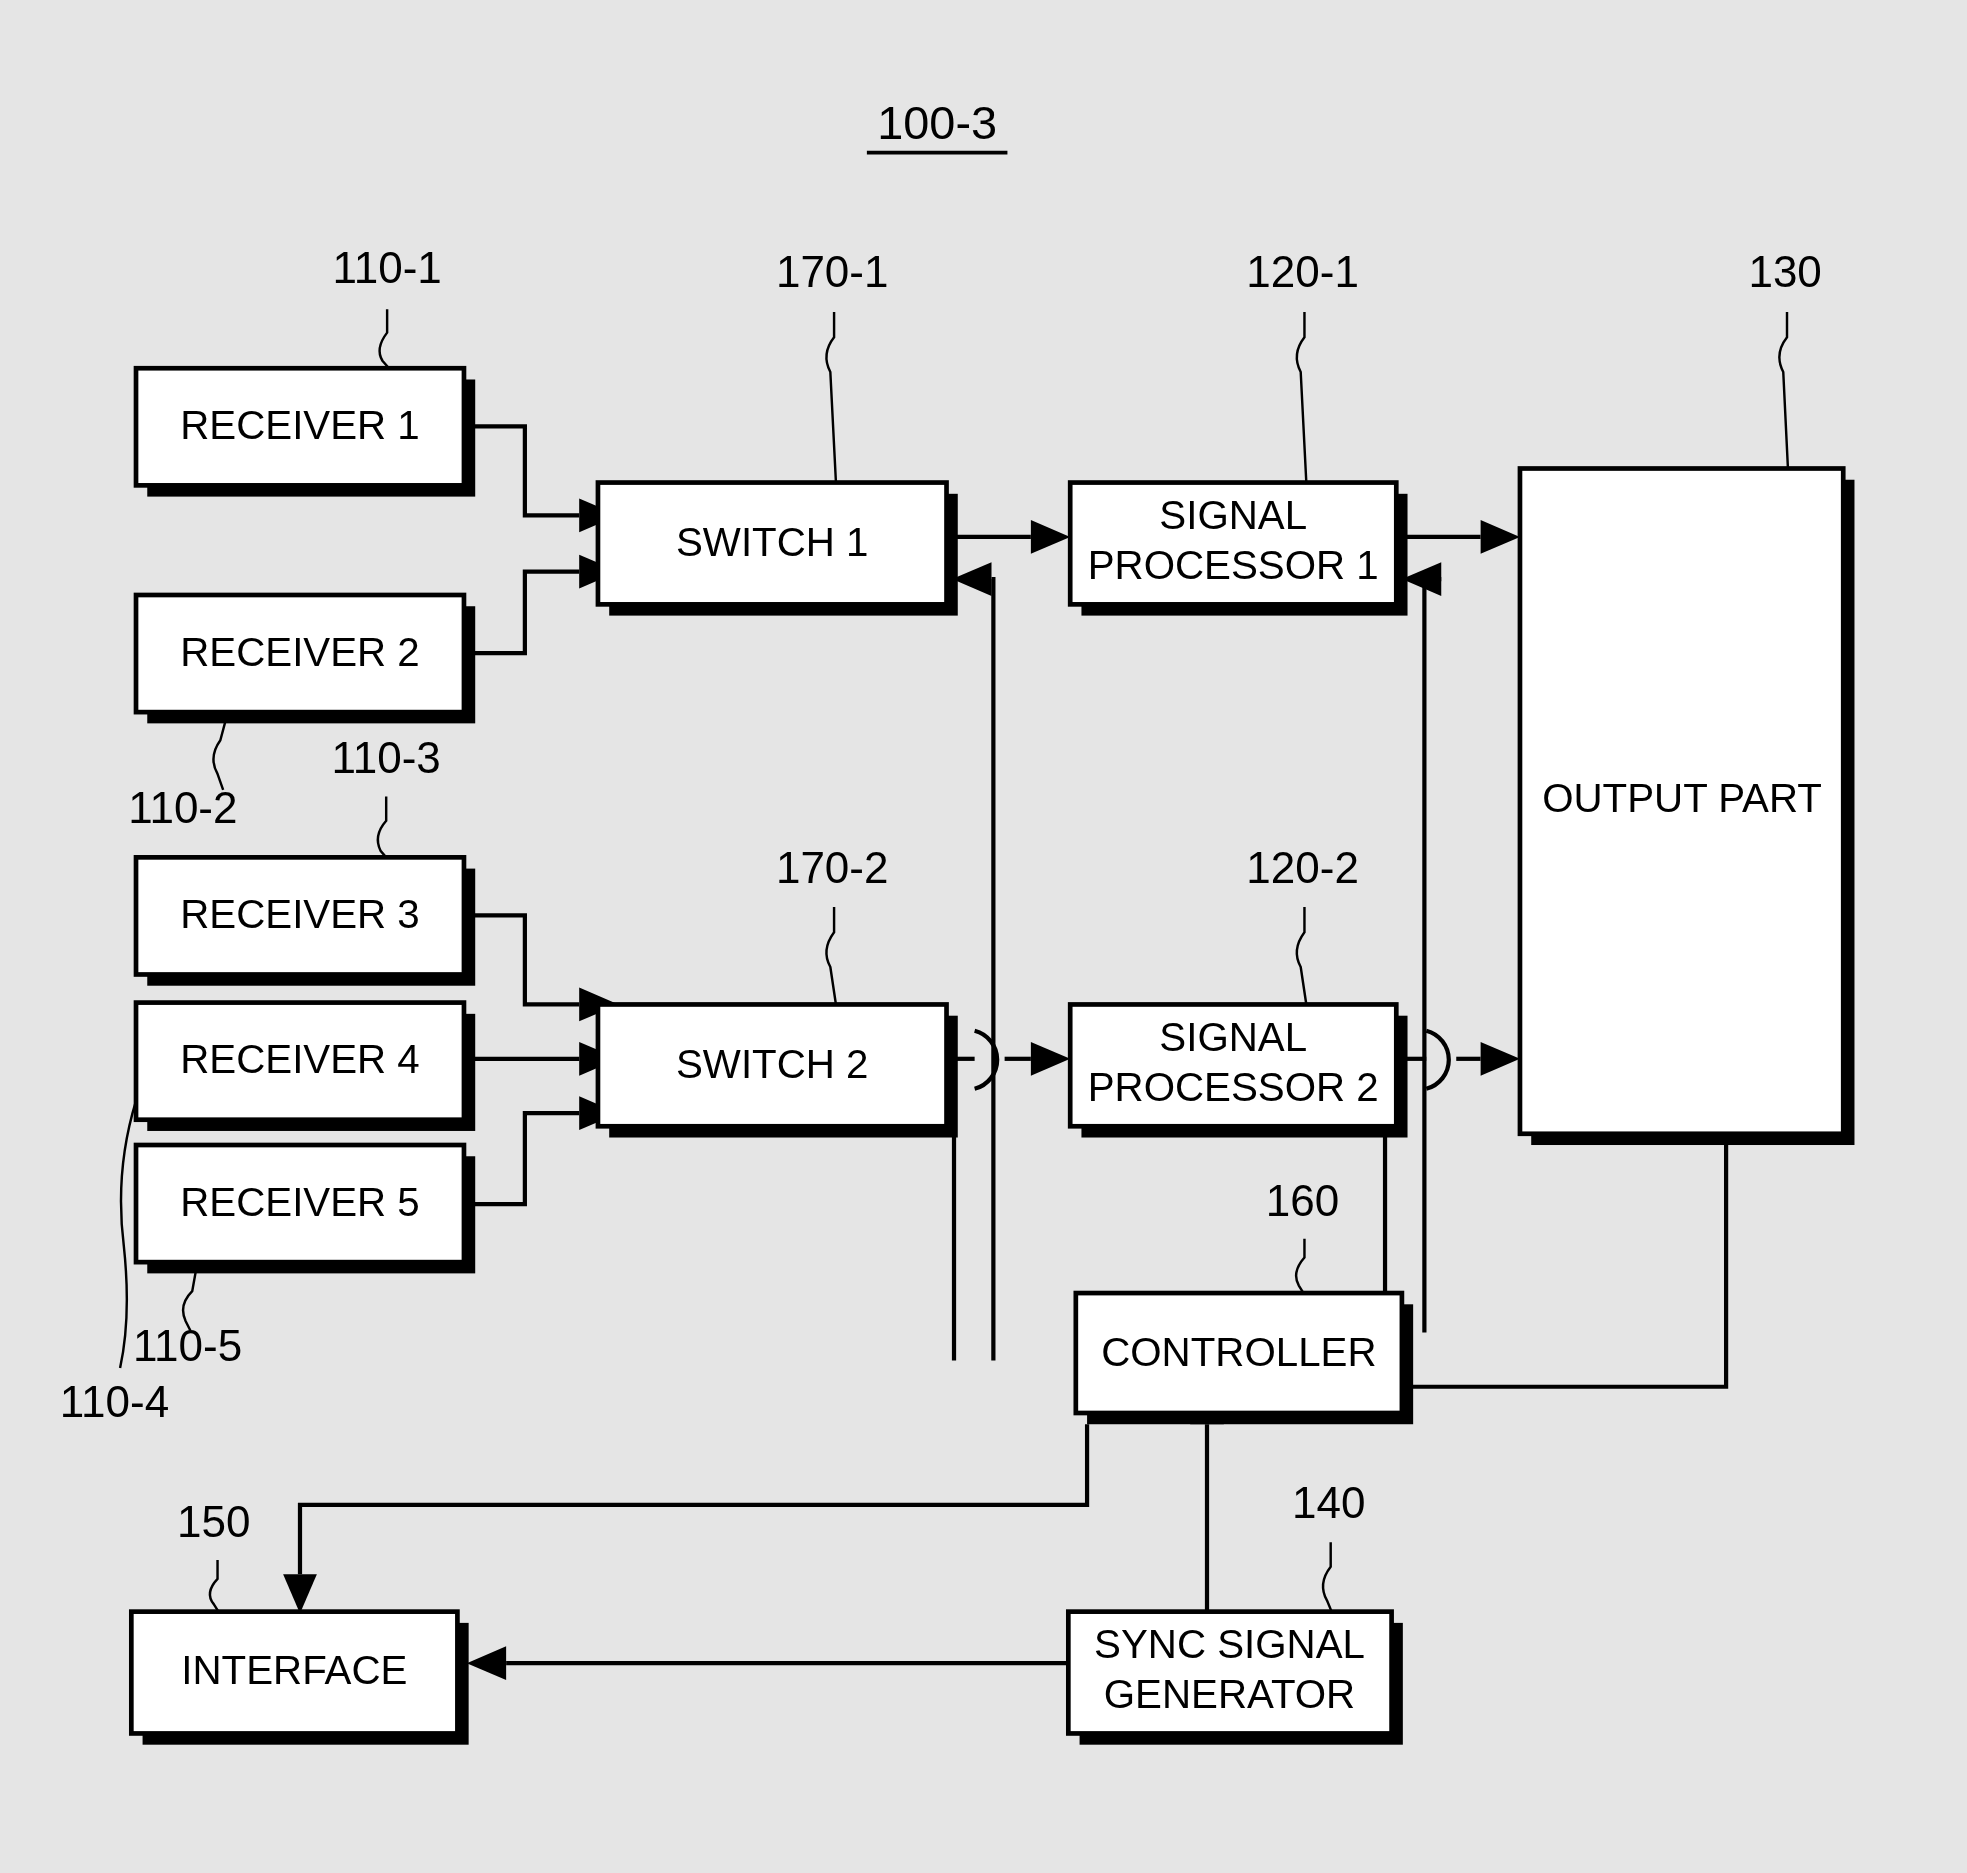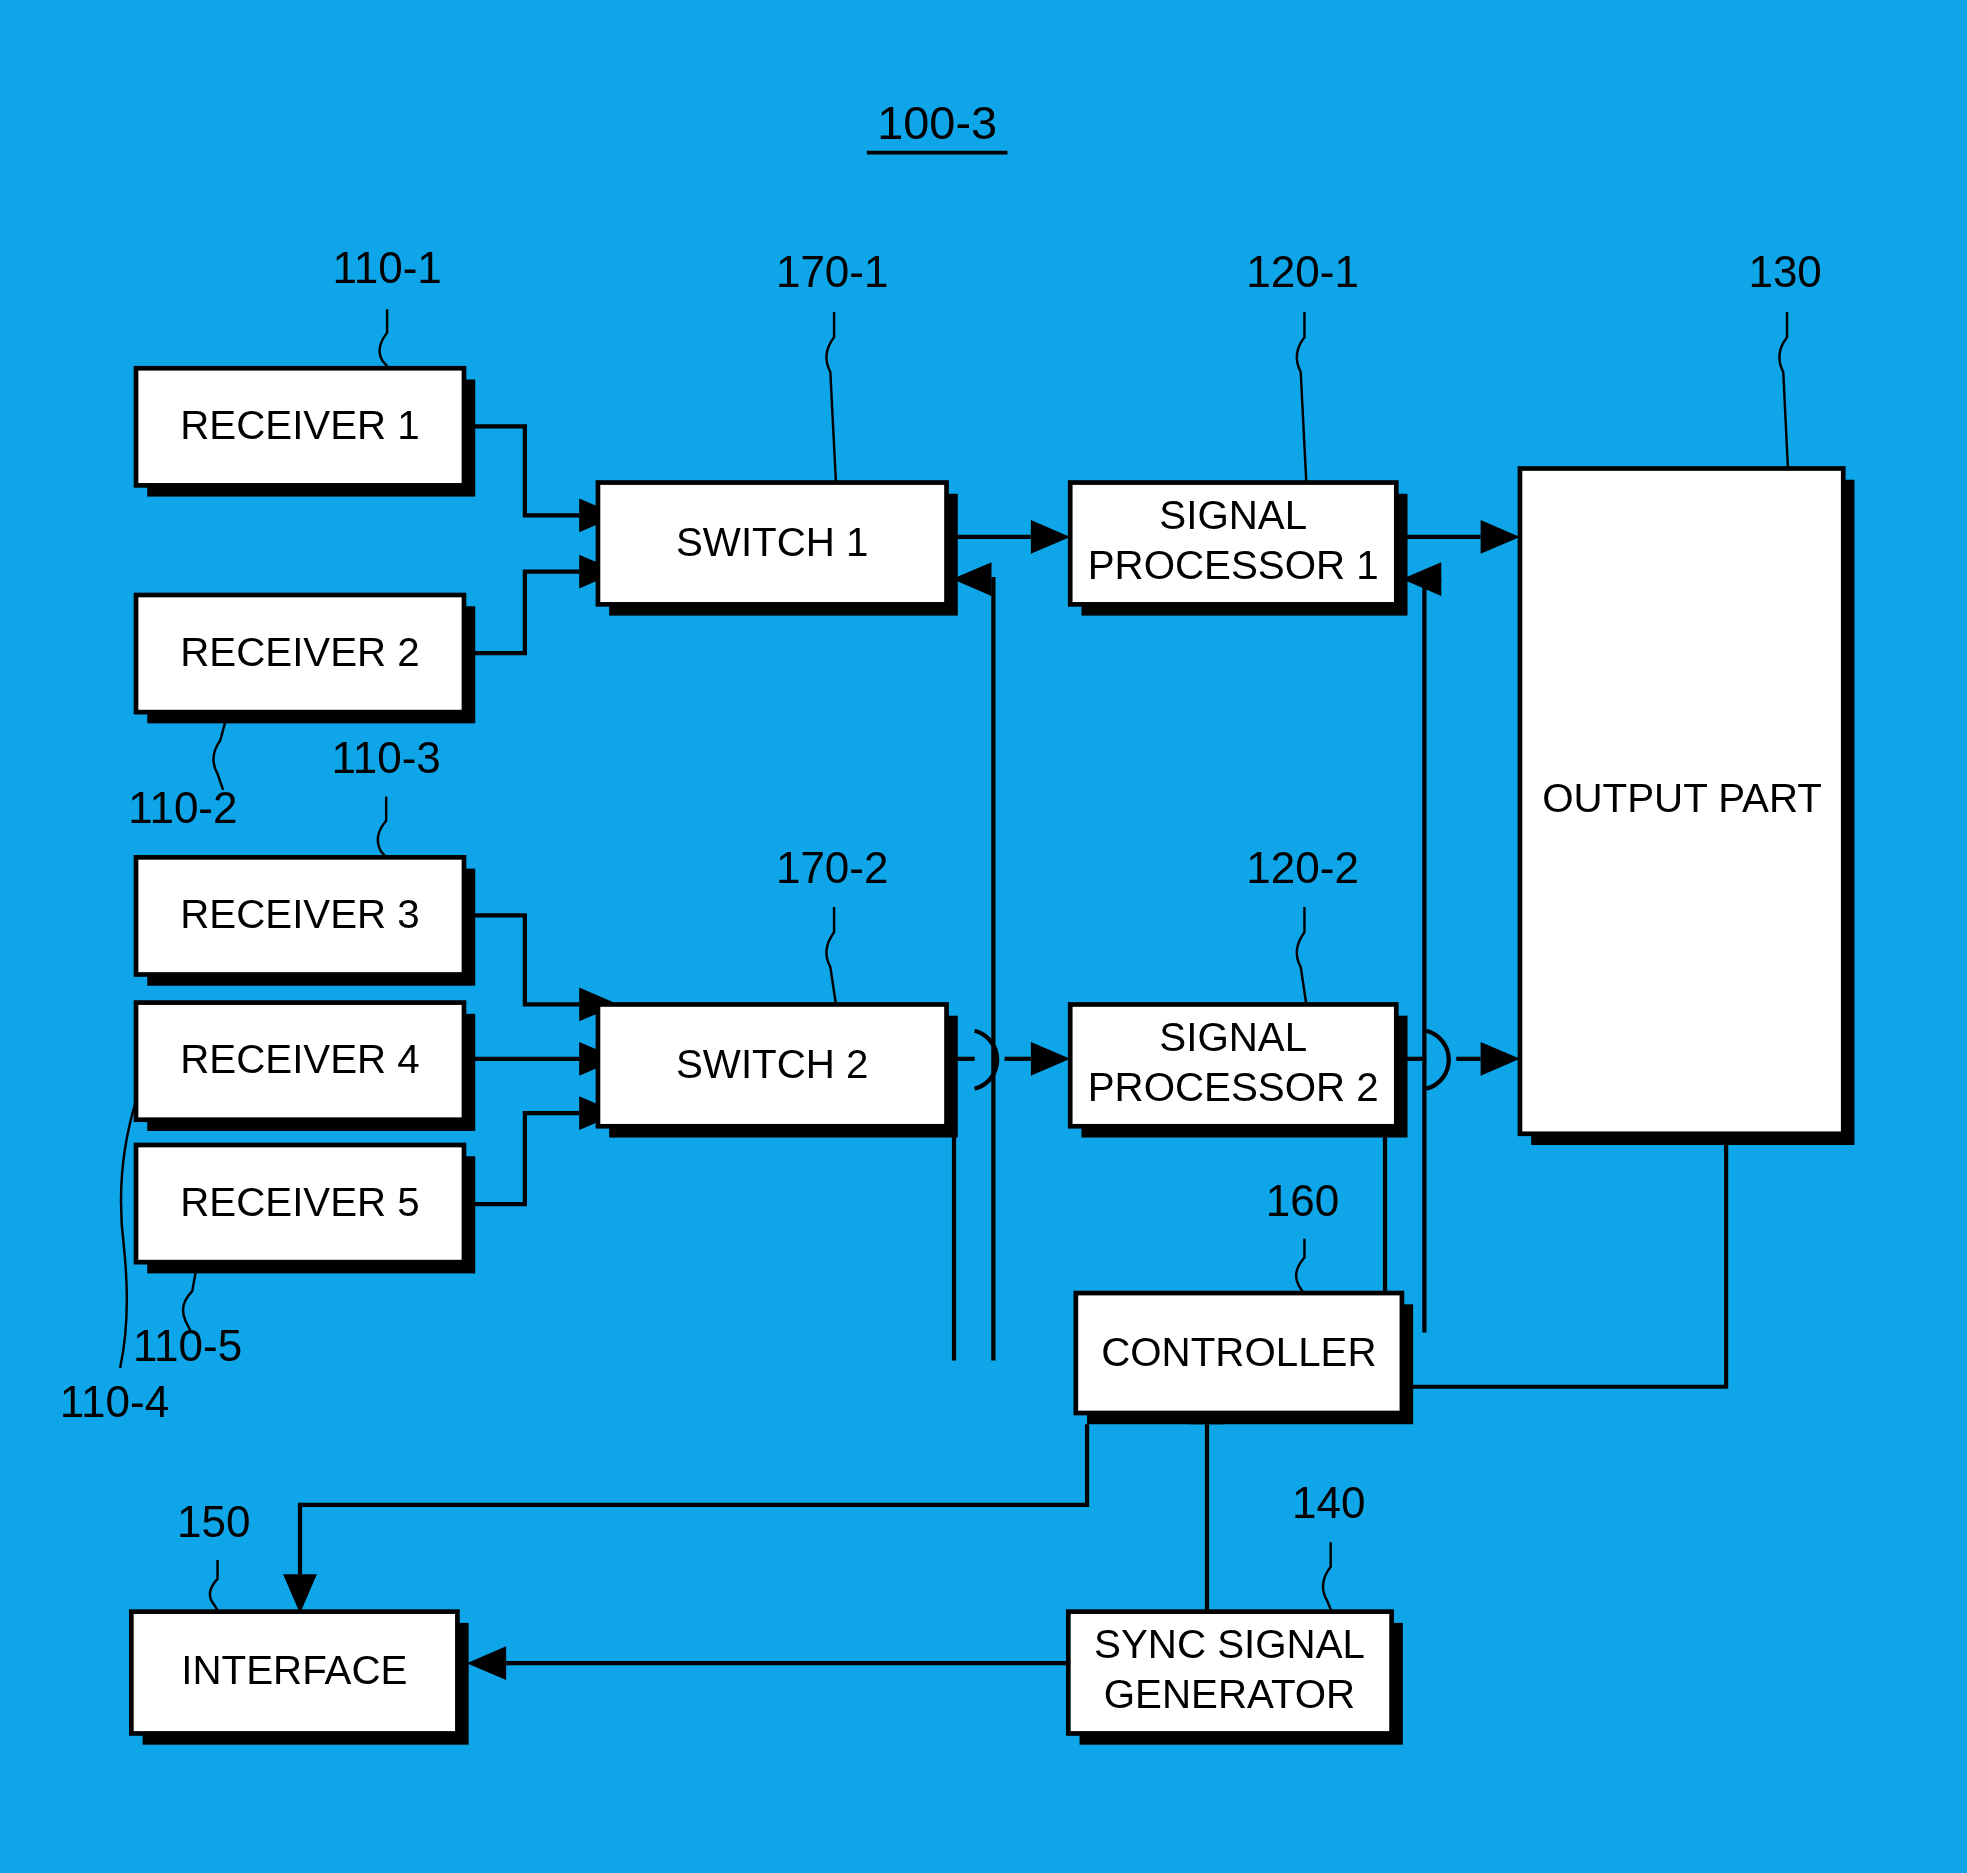--- a/index.html
+++ b/index.html
@@ -4,21 +4,21 @@
 <style>
   html, body {
     margin: 0;
     padding: 0;
     background: #ffffff;
   }
   #figure-root {
     position: relative;
     width: 1968px;
     height: 1874px;
-    background: #0ea5e9;
+    background: #e5e5e5;
     font-family: "Liberation Sans", sans-serif;
   }
   svg#diagram {
     display: block;
     width: 1968px;
     height: 1874px;
   }
   .blk-fill { fill: #ffffff; }
   .blk-stroke {
     fill: none;

